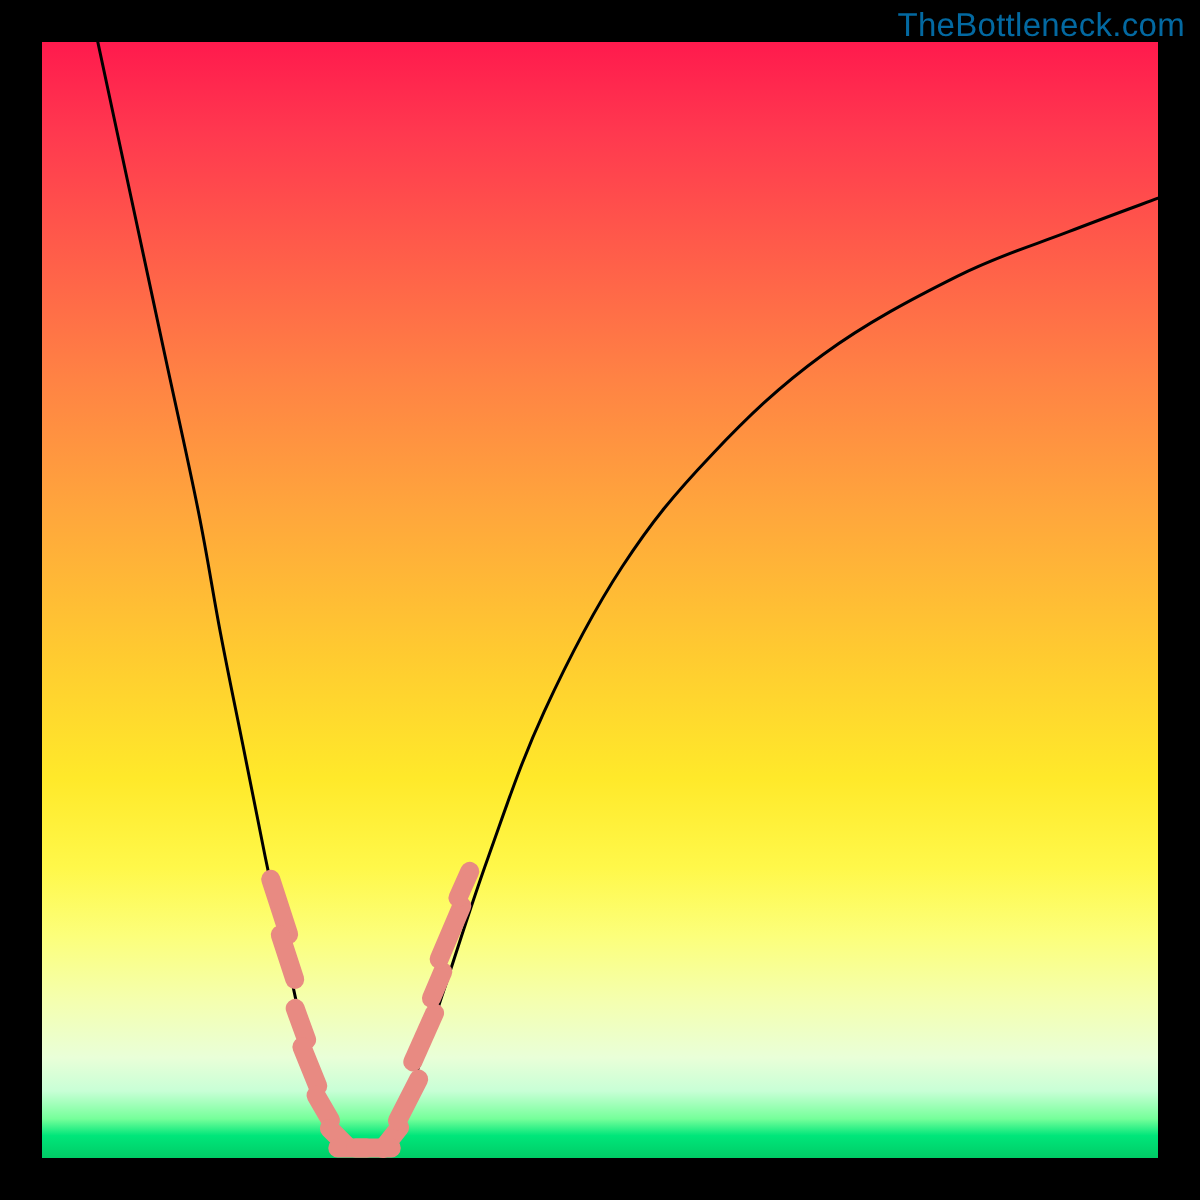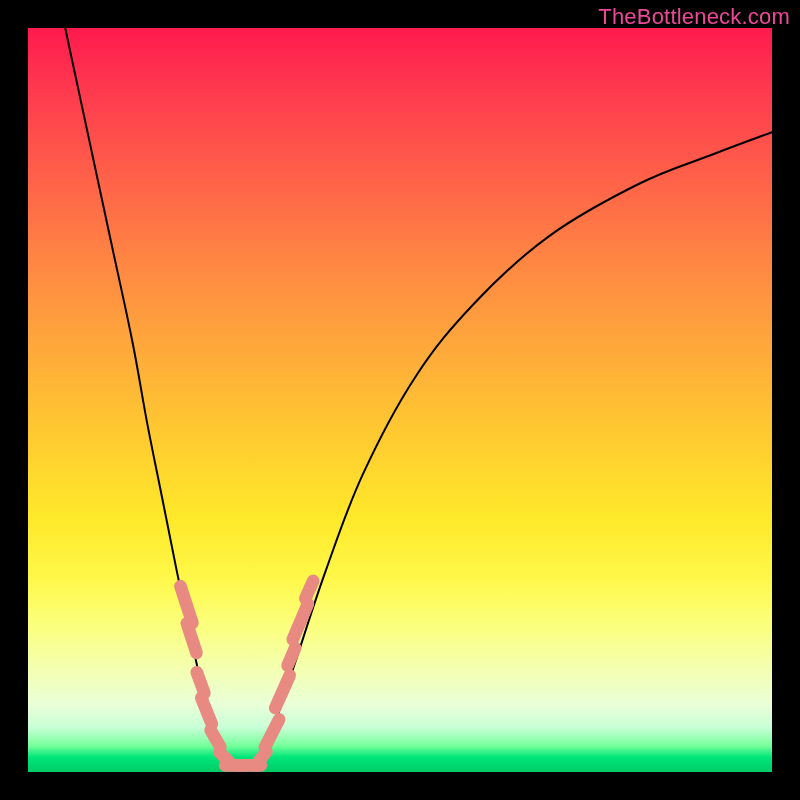--- a/index.html
+++ b/index.html
@@ -50,21 +50,21 @@
     );
   }
   svg.curves {
     position: absolute;
     inset: 0;
   }
   .watermark {
     position: absolute;
     top: 4px;
     right: 10px;
-    color: #ec4899;
+    color: #0369a1;
     font-size: 22px;
     font-weight: 400;
     letter-spacing: 0.2px;
     user-select: none;
   }
 </style>
 </head>
 <body>
 
 <div class="frame">

